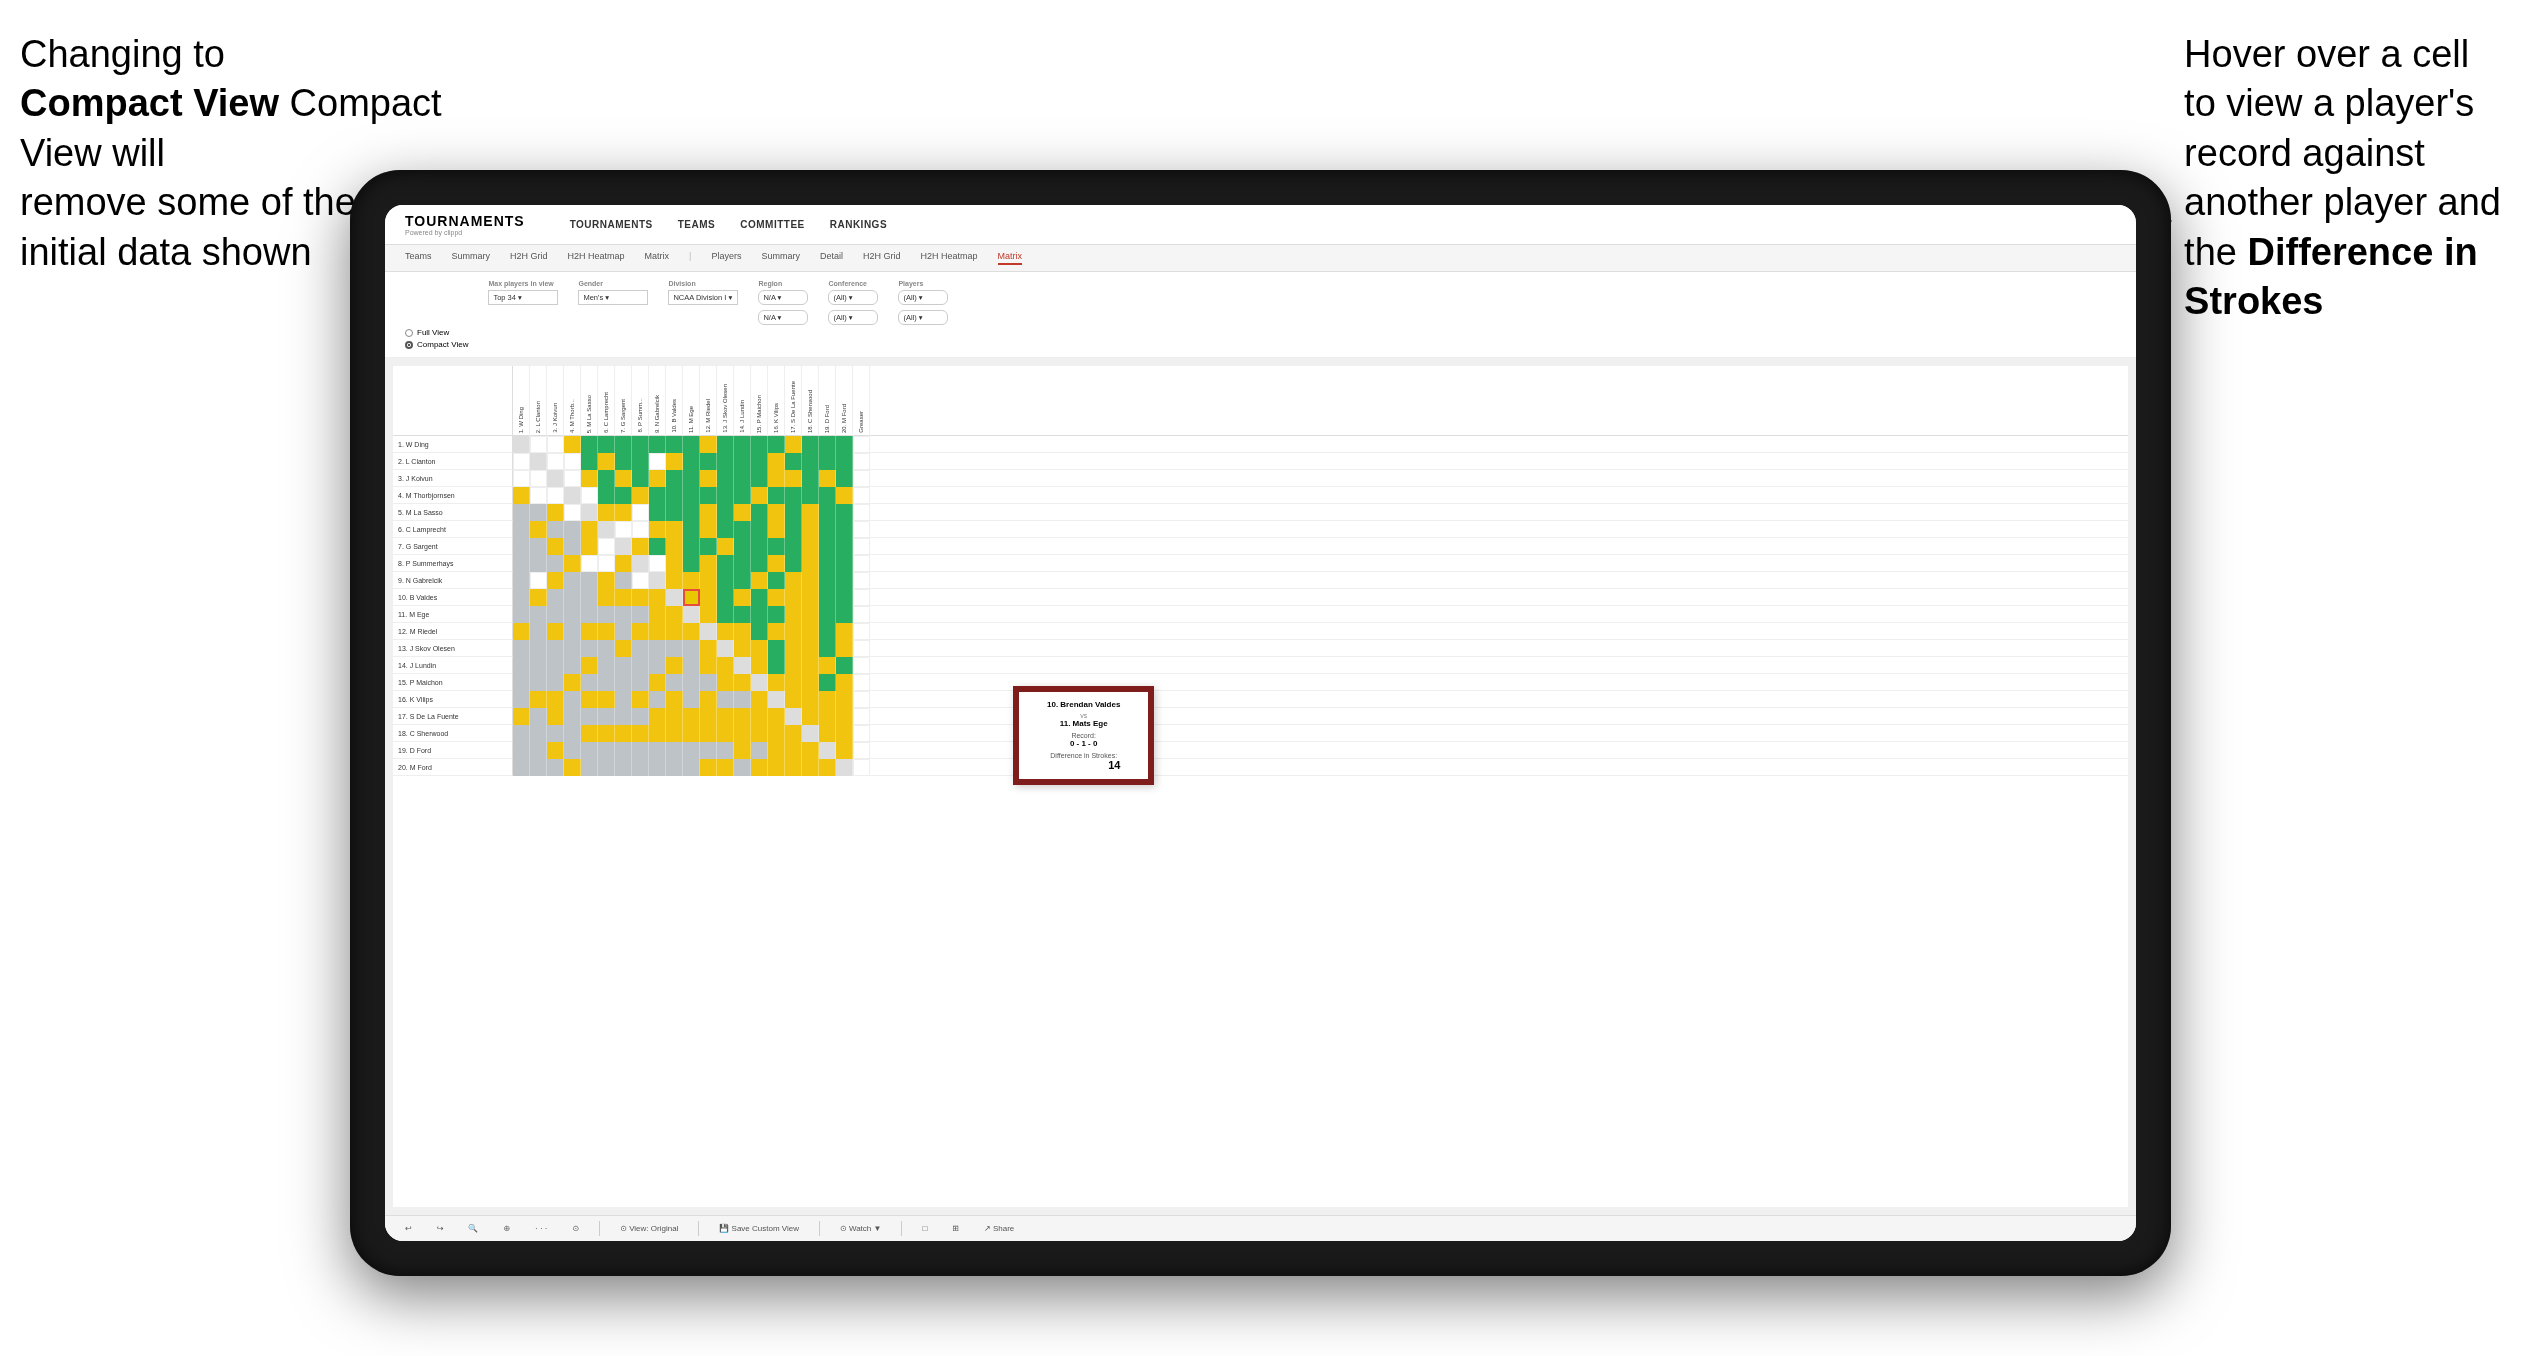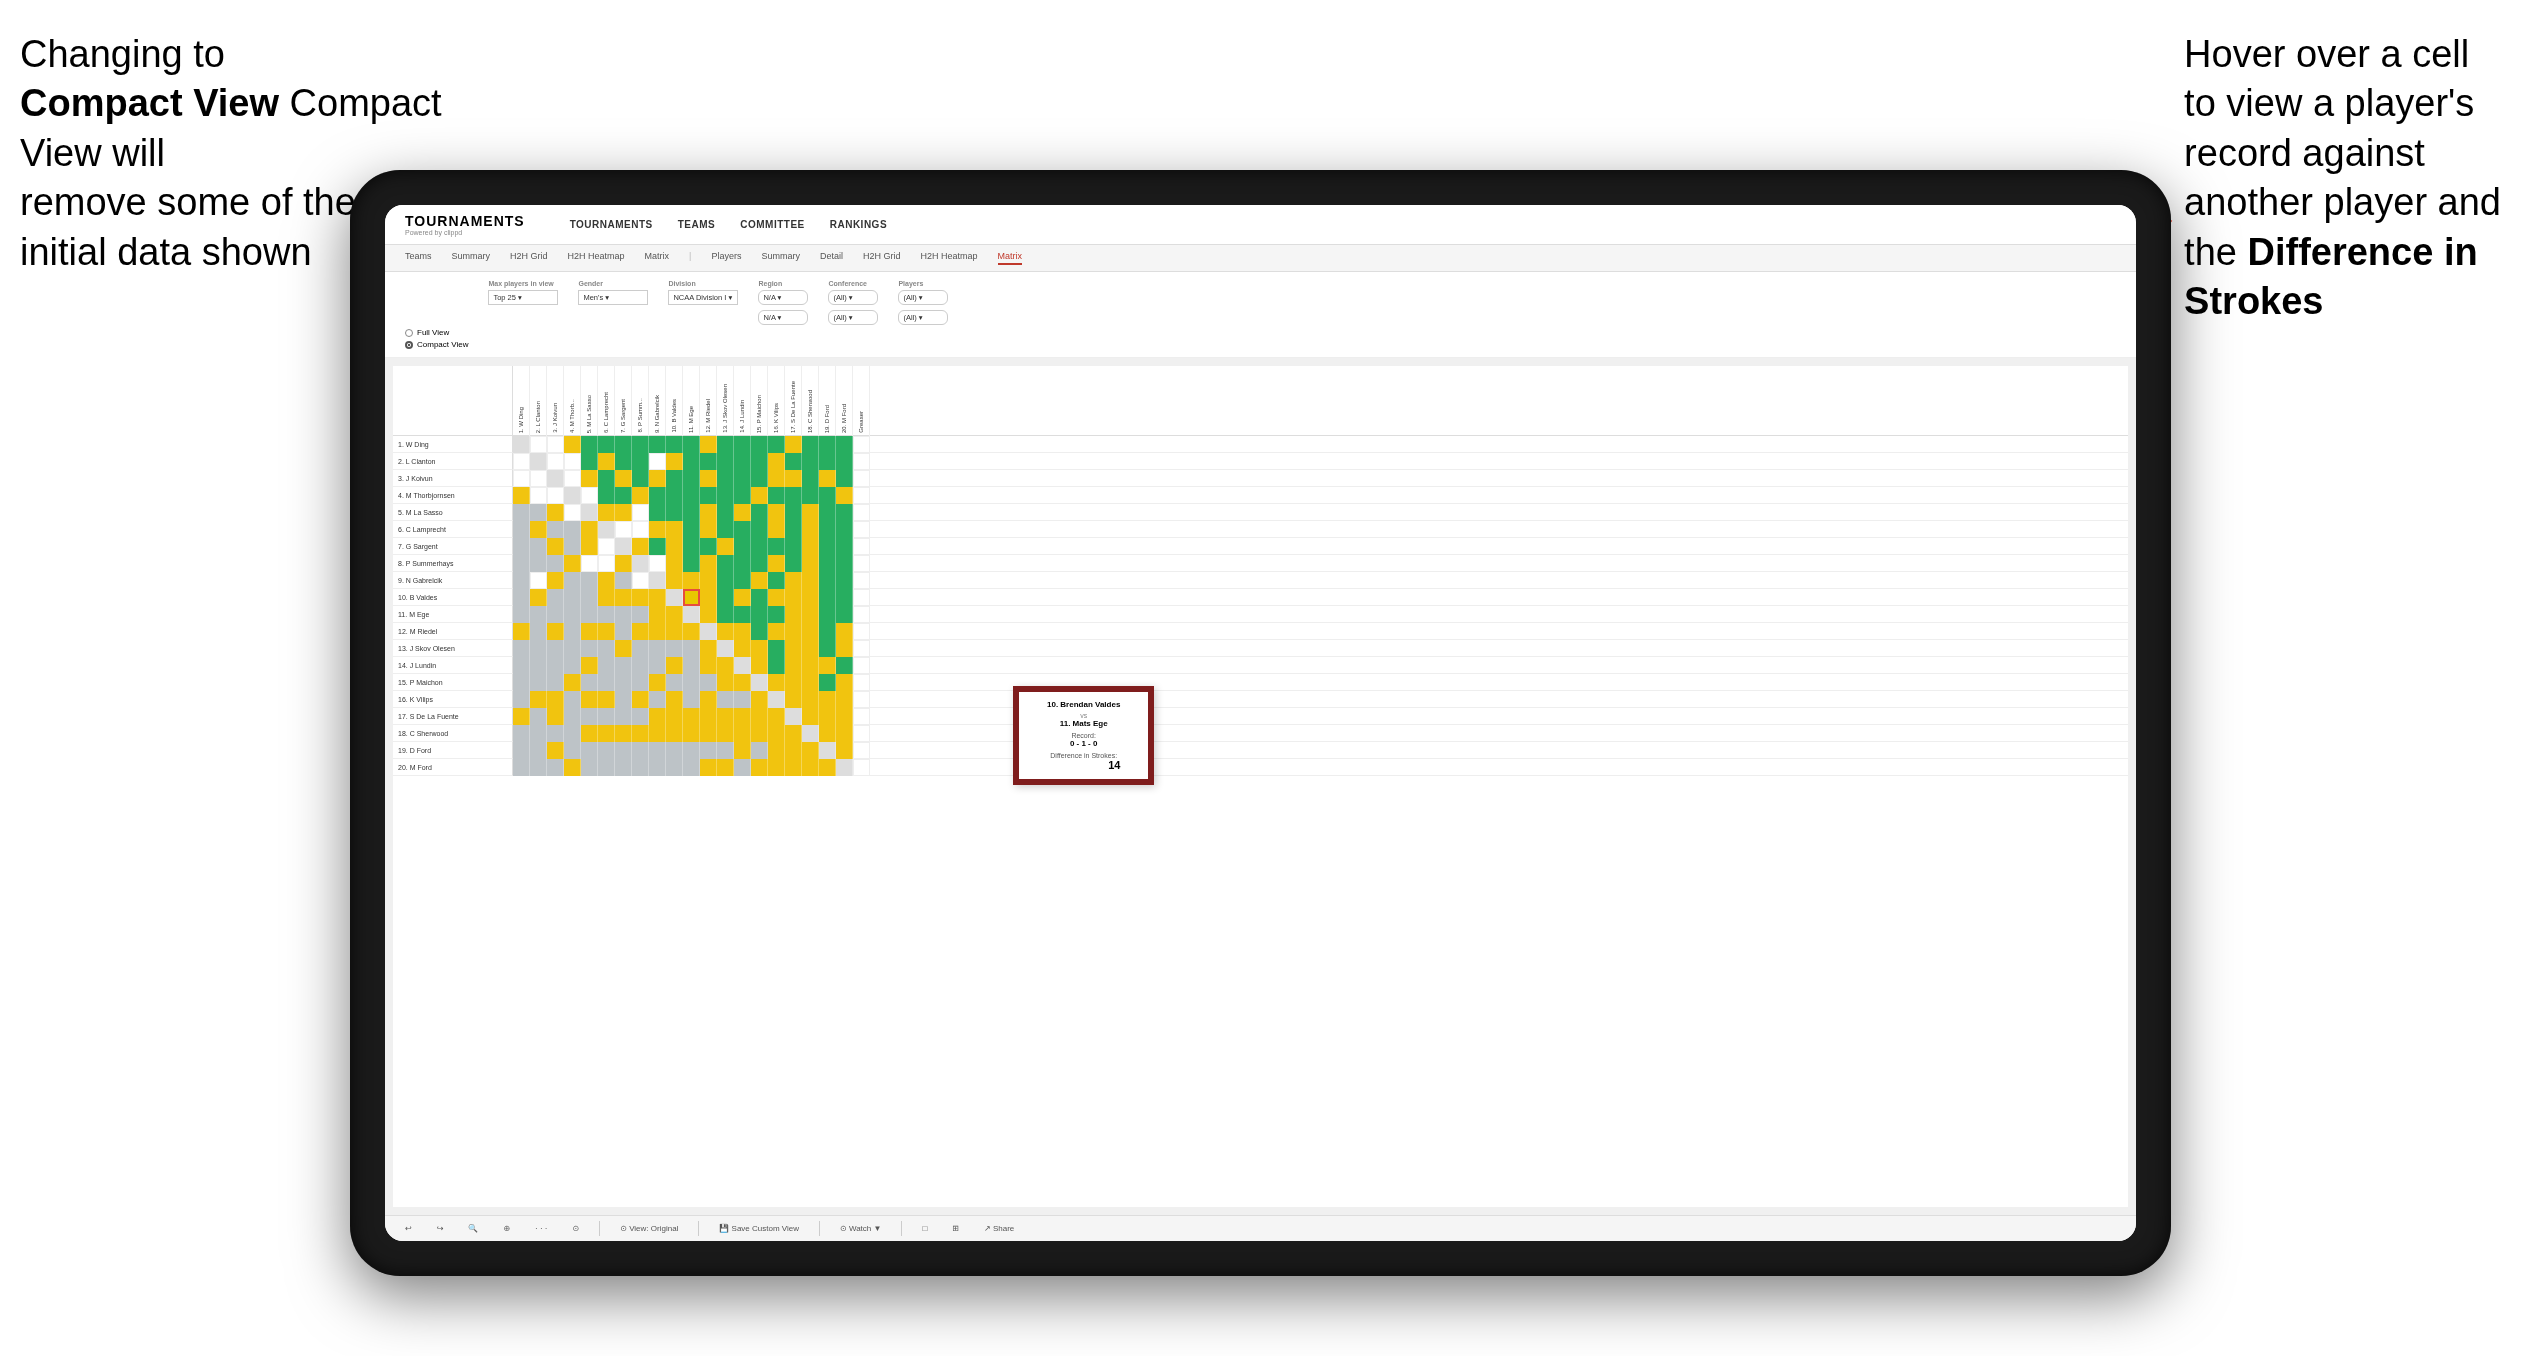--- a/index.html
+++ b/index.html
@@ -441,21 +441,21 @@
             <span>Full View</span>
           </div>
           <div class="radio-item">
             <div class="radio-circle selected"></div>
             <span>Compact View</span>
           </div>
         </div>
 
         <div class="filter-group">
           <div class="filter-label">Max players in view</div>
-          <div class="filter-select">Top 25 ▾</div>
+          <div class="filter-select">Top 34 ▾</div>
         </div>
         <div class="filter-group">
           <div class="filter-label">Gender</div>
           <div class="filter-select">Men's ▾</div>
         </div>
         <div class="filter-group">
           <div class="filter-label">Division</div>
           <div class="filter-select">NCAA Division I ▾</div>
         </div>
         <div class="filter-group">

